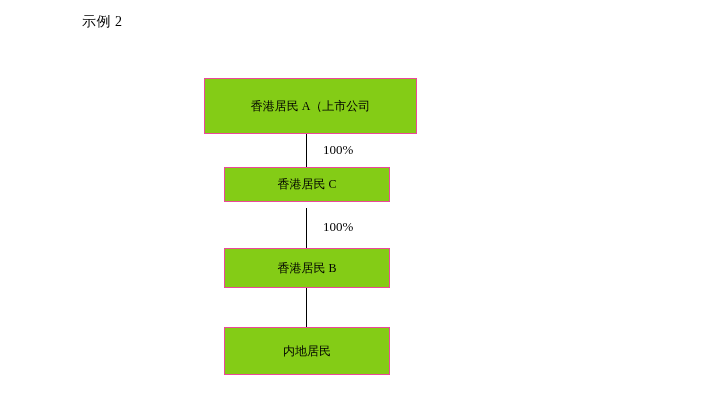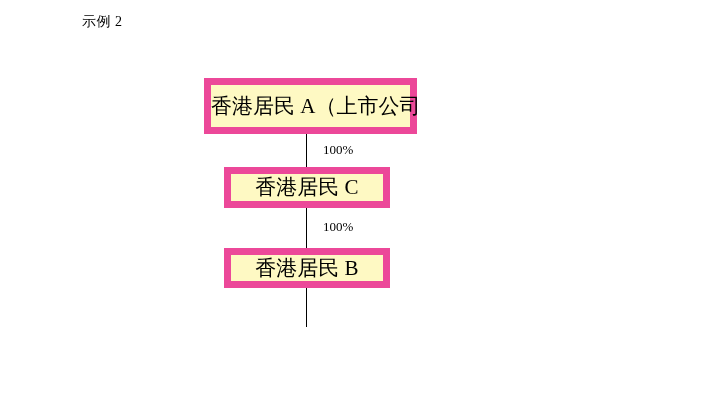--- a/index.html
+++ b/index.html
@@ -33,27 +33,27 @@
     font-size: 14px;
     line-height: 22px;
     letter-spacing: 0.5px;
     white-space: nowrap;
   }
 
   
   .node-box {
     position: absolute;
     box-sizing: border-box;
-    border: 7px solid #ec4899;
-    background: #fef9c3;
+    border: 1px solid #ec4899;
+    background: #84cc16;
     display: flex;
     align-items: center;
     justify-content: center;
     text-align: center;
-    font-size: 21px;
+    font-size: 12px;
     line-height: 25px;
   }
   .node-box .node-text {
     display: block;
     width: 100%;
     padding: 0 2px;
   }
   .node-box .node-line {
     display: block;
     white-space: nowrap;
@@ -64,21 +64,21 @@
     left: 204px;
     top: 78px;
     width: 213px;
     height: 56px;
   }
   
   #node-c {
     left: 224px;
     top: 167px;
     width: 166px;
-    height: 41px;
+    height: 35px;
   }
   
   #node-b {
     left: 224px;
     top: 248px;
     width: 166px;
     height: 40px;
   }
   
   #node-mainland {
@@ -145,14 +145,19 @@
   <div class="edge-label" id="label-c-b">100%</div>
 
   <div class="node-box" id="node-b">
     <span class="node-text">
       <span class="node-line">香港居民 B</span>
     </span>
   </div>
 
   <div class="connector" id="connector-b-mainland"></div>
 
+  <div class="node-box" id="node-mainland">
+    <span class="node-text">
+      <span class="node-line">内地居民</span>
+    </span>
+  </div>
 
 </div>
 
 </body></html>

